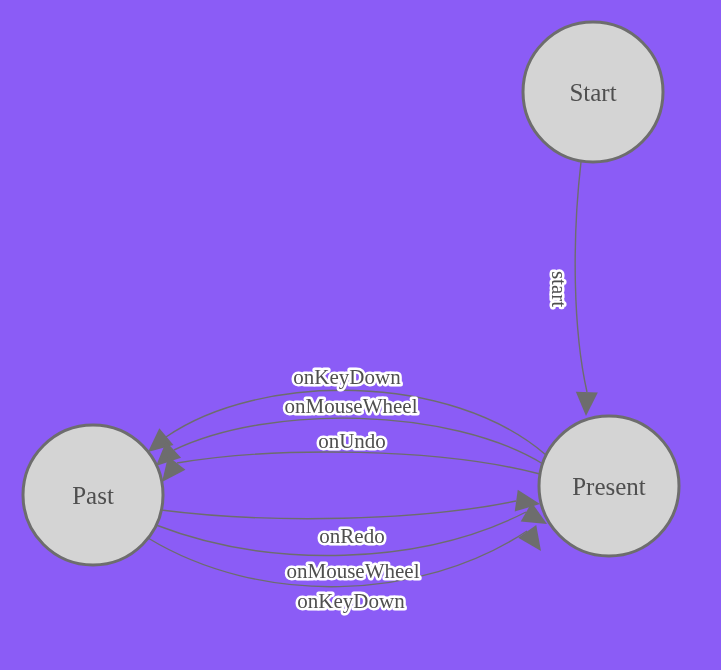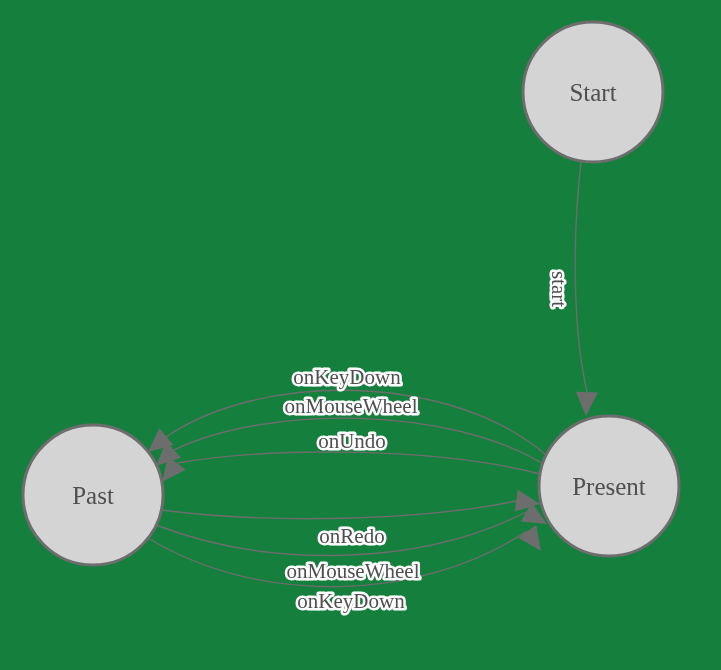--- a/index.html
+++ b/index.html
@@ -5,21 +5,21 @@
 <style>
   html, body {
     margin: 0;
     padding: 0;
     background: #ffffff;
   }
   #stage {
     position: relative;
     width: 721px;
     height: 670px;
-    background: #15803d;
+    background: #8b5cf6;
     overflow: hidden;
     font-family: "Liberation Serif", serif;
   }
   svg { display: block; }
   .node-circle {
     cursor: move;
   }
   .node-label {
     font-family: "Liberation Serif", serif;
     font-size: 25px;

